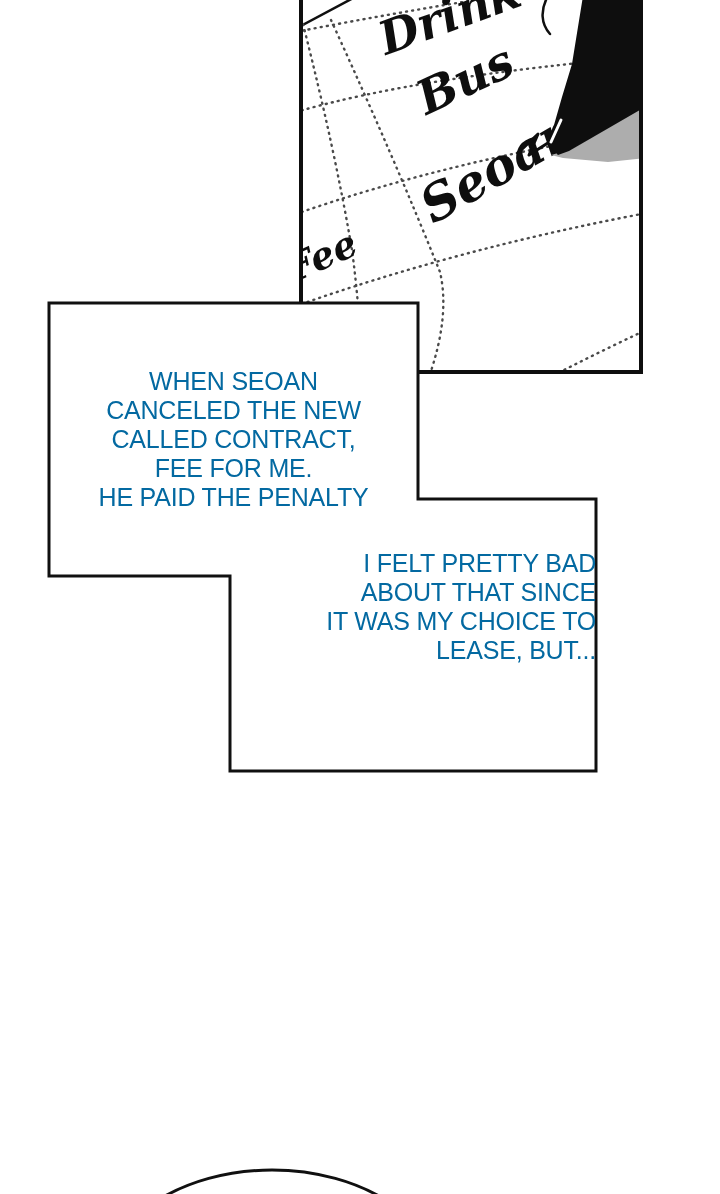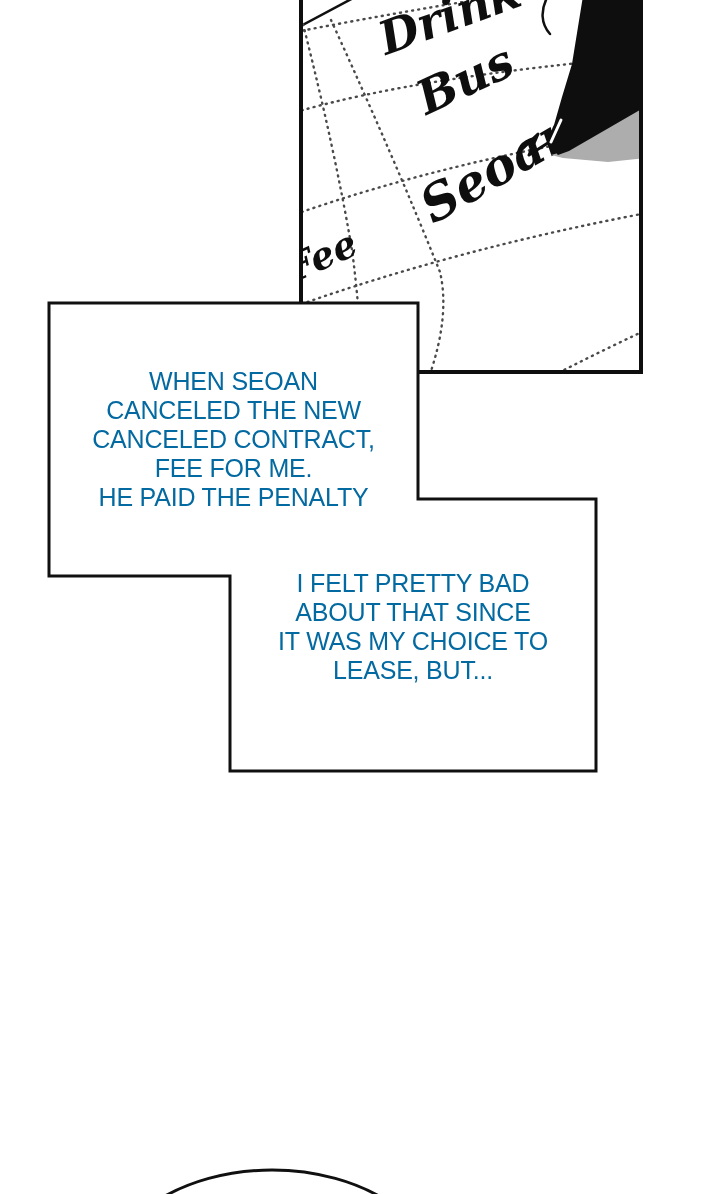--- a/index.html
+++ b/index.html
@@ -12,21 +12,21 @@
   .solidline{fill:none;stroke:#101010;stroke-width:2.5;stroke-linecap:round;}
   .hand{
     font-family:"DejaVu Serif","Liberation Serif",serif;
     font-style:italic;font-weight:bold;fill:#0e0e0e;
   }
   .nbox{
     position:absolute;display:flex;flex-direction:column;align-items:center;justify-content:center;
     text-align:center;color:#0369a1;font-size:25px;line-height:29px;letter-spacing:-0.2px;
   }
   .nbox1{left:49px;top:303px;width:369px;height:273px;}
-  .nbox2{left:230px;top:491px;width:366px;height:272px;}
+  .nbox2{left:230px;top:471px;width:366px;height:272px;align-items:flex-end;}
 </style>
 </head>
 <body>
 
 <div class="page">
 
   <svg class="art" width="720" height="1194" viewBox="0 0 720 1194">
     <defs>
       <clipPath id="panelClip">
           <rect x="301" y="0" width="338" height="371"></rect>
@@ -68,21 +68,21 @@
     </g>
 
     <path d="M49,303 H418 V499 H596 V771 H230 V576 H49 Z" fill="#ffffff" stroke="#101010" stroke-width="3" stroke-linejoin="miter"></path>
 
     <ellipse cx="272" cy="1290" rx="172" ry="120" fill="#ffffff" stroke="#101010" stroke-width="3"></ellipse>
   </svg>
 
   <div class="nbox nbox1">
     <div>WHEN SEOAN</div>
     <div>CANCELED THE NEW</div>
-    <div>CANCELED CONTRACT,</div>
+    <div>CALLED CONTRACT,</div>
     <div>FEE FOR ME.</div>
     <div>HE PAID THE PENALTY</div>
   </div>
 
   <div class="nbox nbox2">
     <div>I FELT PRETTY BAD</div>
     <div>ABOUT THAT SINCE</div>
     <div>IT WAS MY CHOICE TO</div>
     <div>LEASE, BUT...</div>
   </div>

